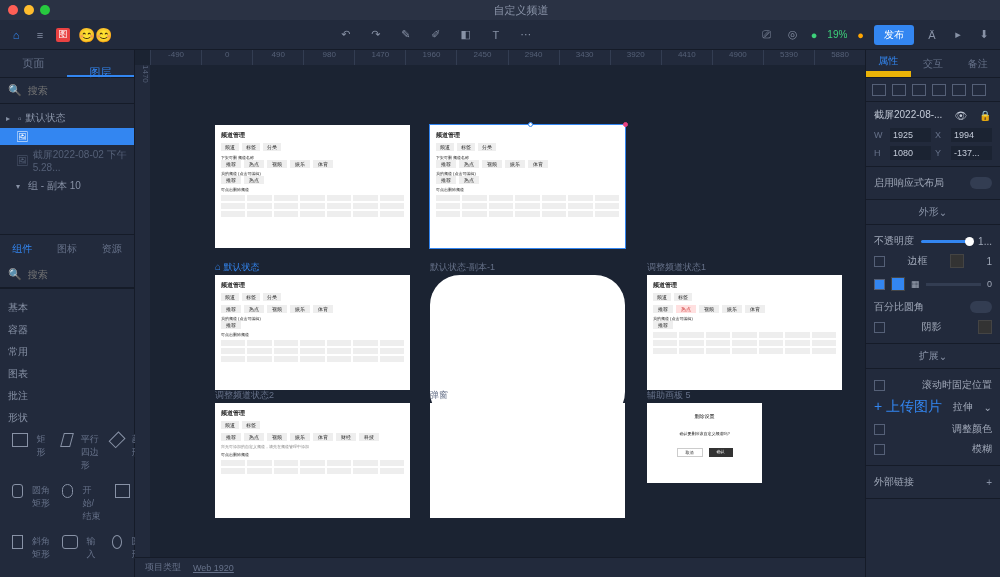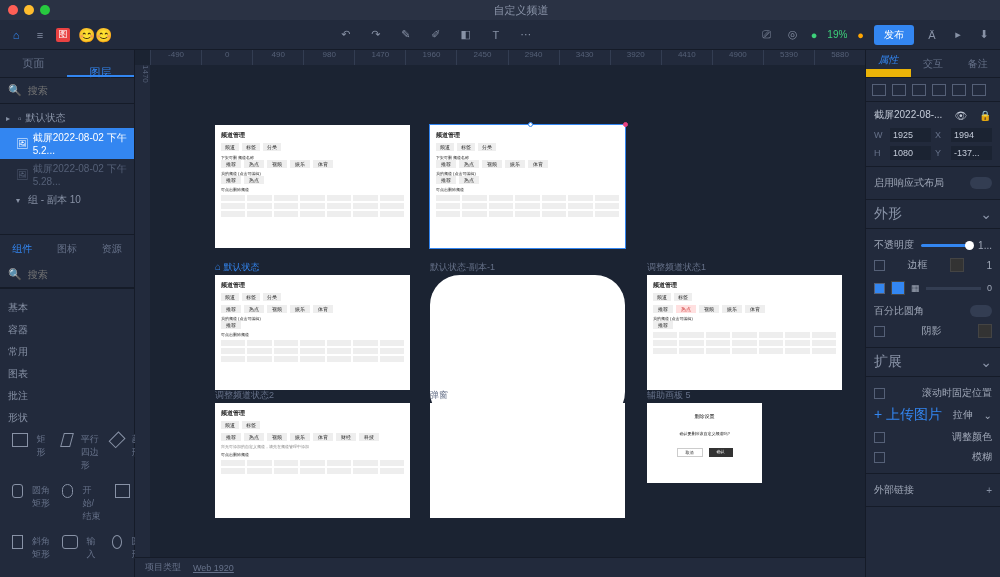--- a/index.html
+++ b/index.html
@@ -60,30 +60,30 @@
 .ab-tab{padding:1px 4px;background:#eee;font-size:5px;}
 .ab-row{display:flex;gap:3px;margin-bottom:2px;}
 .ab-chip{padding:1px 5px;background:#eee;font-size:5px;}
 .ab-chip.red{background:#ffe0e0;color:#c33;}
 .ab-grid{display:grid;grid-template-columns:repeat(7,1fr);gap:2px;margin-top:3px;}
 .ab-cell{background:#eee;height:6px;}
 .sel-handle{position:absolute;width:5px;height:5px;background:#fff;border:1px solid #3386f1;border-radius:50%;}
 .right-panel{width:135px;background:#222a3c;border-left:1px solid #151b28;display:flex;flex-direction:column;}
 .r-tabs{display:flex;height:28px;border-bottom:1px solid #151b28;}
 .r-tab{flex:1;display:flex;align-items:center;justify-content:center;font-size:10px;color:#667189;cursor:pointer;}
-.r-tab.active{color:#3386f1;border-bottom:8px solid #eab308;font-style:italic;}
+.r-tab.active{color:#3386f1;border-bottom:6px solid #eab308;}
 .r-toolbar{height:24px;display:flex;align-items:center;padding:0 6px;gap:6px;border-bottom:1px solid #151b28;}
 .r-toolbar span{width:14px;height:12px;border:1px solid #556077;}
 .r-section{padding:6px 8px;border-bottom:1px solid #151b28;}
 .r-name{font-size:10px;color:#c5ccd9;margin-bottom:6px;display:flex;align-items:center;justify-content:space-between;}
 .r-grid{display:grid;grid-template-columns:12px 1fr 12px 1fr;gap:4px;align-items:center;font-size:9px;}
 .r-grid .lbl{color:#667189;}
 .r-grid input{background:#1b2332;border:none;color:#c5ccd9;width:100%;padding:2px 3px;font-size:9px;outline:none;}
 .r-row{display:flex;align-items:center;justify-content:space-between;font-size:10px;padding:3px 0;}
-.r-section-h{display:flex;align-items:center;justify-content:space-between;padding:5px 8px;font-size:14px;color:#8892a6;border-bottom:1px solid #151b28;cursor:pointer;}
+.r-section-h{display:flex;align-items:center;justify-content:center;padding:5px 8px;font-size:10px;color:#8892a6;border-bottom:1px solid #151b28;cursor:pointer;}
 .slider{width:50px;height:3px;background:#3386f1;border-radius:2px;position:relative;}
 .slider::after{content:'';position:absolute;right:-3px;top:-3px;width:9px;height:9px;background:#fff;border-radius:50%;}
 .checkbox{width:11px;height:11px;border:1px solid #556077;}
 .swatch{width:14px;height:14px;background:#fff;border:1px solid #444;}
 .swatch.blue{background:#3386f1;}
 .swatch.dark{background:#333;}
 .fill-row{display:flex;align-items:center;gap:6px;font-size:9px;}
 .statusbar{position:absolute;bottom:0;left:0;right:0;height:20px;background:#222a3c;display:flex;align-items:center;padding:0 10px;font-size:9px;color:#667189;gap:12px;border-top:1px solid #151b28;}
 .home-icon{color:#3386f1;font-size:10px;}
 .plus-btn{margin-left:auto;color:#8892a6;}
@@ -142,21 +142,20 @@
       <input placeholder="搜索" style="">
     </div>
     <div class="tree">
       <div class="tree-item">
           <span class="arrow">▸</span>
           <span>▫</span>
           <span>默认状态</span>
         </div>
       <div class="tree-item depth1 selected">
           <span>🖼</span>
-          <span>截屏2022-08-02 下午5.2...</span>
         </div>
       <div class="tree-item depth1 muted">
           <span>🖼</span>
           <span>截屏2022-08-02 下午5.28...</span>
         </div>
       <div class="tree-item depth1">
           <span class="arrow">▾</span>
           <span>组 - 副本 10</span>
         </div>
 

